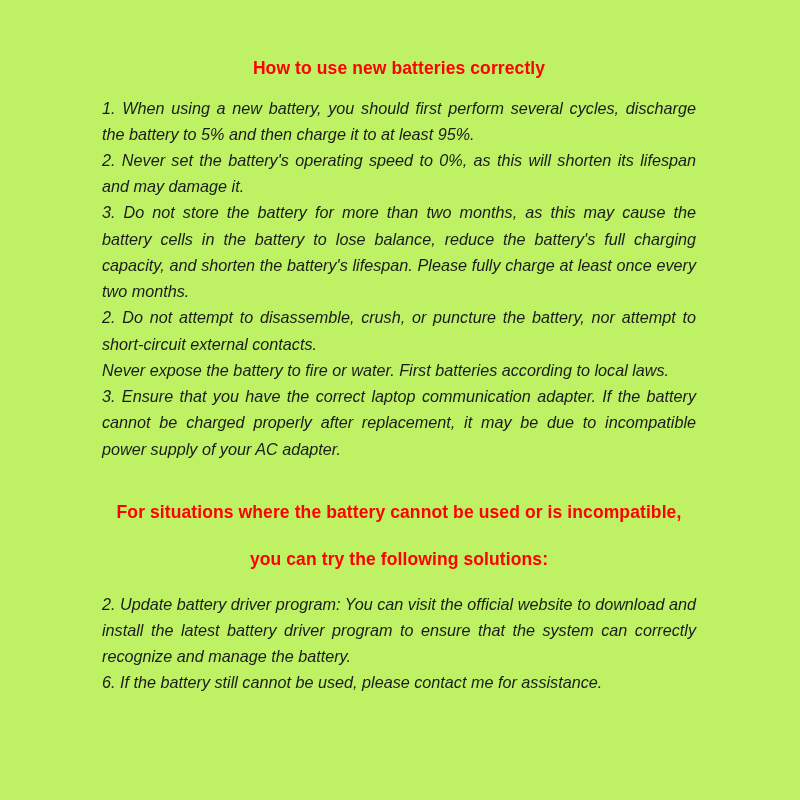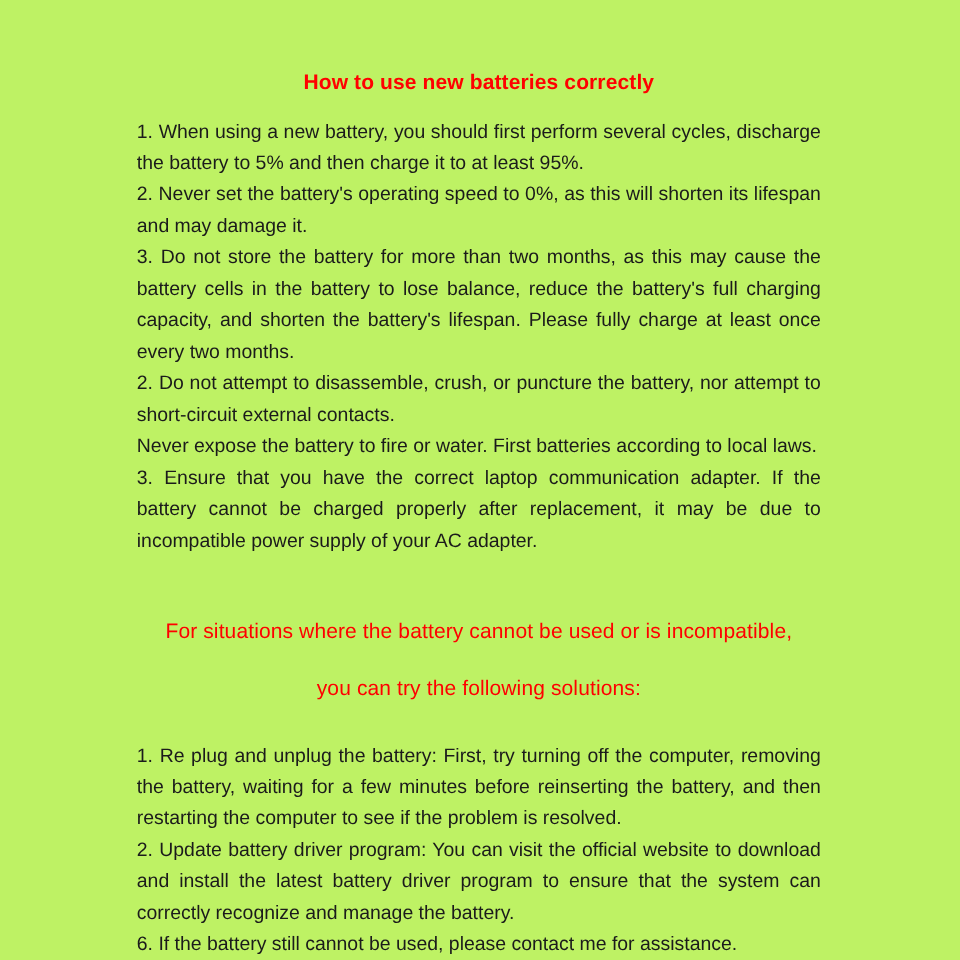--- a/index.html
+++ b/index.html
@@ -25,29 +25,30 @@
     color: #ff0000;
     font-weight: bold;
     font-size: 17.5px;
     text-align: center;
     line-height: 1.4;
     margin: 0 0 14px 0;
     letter-spacing: 0.1px;
   }
   .heading-2 {
     color: #ff0000;
-    font-weight: normal;
+    font-weight: bold;
     font-size: 17.5px;
     text-align: center;
     line-height: 1.45;
     margin: 0;
     letter-spacing: 0.1px;
   }
   .block {
-    margin: 16px;
+    margin: 4px;
+    font-style: italic;
   }
   .para {
     font-size: 16.2px;
     line-height: 1.62;
     text-align: justify;
     text-justify: inter-word;
     margin: 0;
     color: #1b1b1b;
     hyphens: none;
   }
@@ -87,18 +88,17 @@
 
   <div class="section-2-head-wrap">
     <h2 class="heading-2">For situations where the battery cannot be used or is incompatible,</h2>
     <div class="spacer-mid"></div>
     <h2 class="heading-2">you can try the following solutions:</h2>
   </div>
 
   <div class="spacer-sm"></div>
 
   <div class="block">
-    <p class="para last-line-normal">1.  Re plug and unplug the battery: First, try turning off the computer, removing the battery, waiting for a few minutes before reinserting the battery, and then restarting the computer to see if the problem is resolved.</p>
     <p class="para last-line-normal">2.  Update battery driver program: You can visit the official website to download and install the latest battery driver program to ensure that the system can correctly recognize and manage the battery.</p>
     <p class="para last-line-normal">6.  If the battery still cannot be used, please contact me for assistance.</p>
   </div>
 
 </div>
 
 </body></html>

